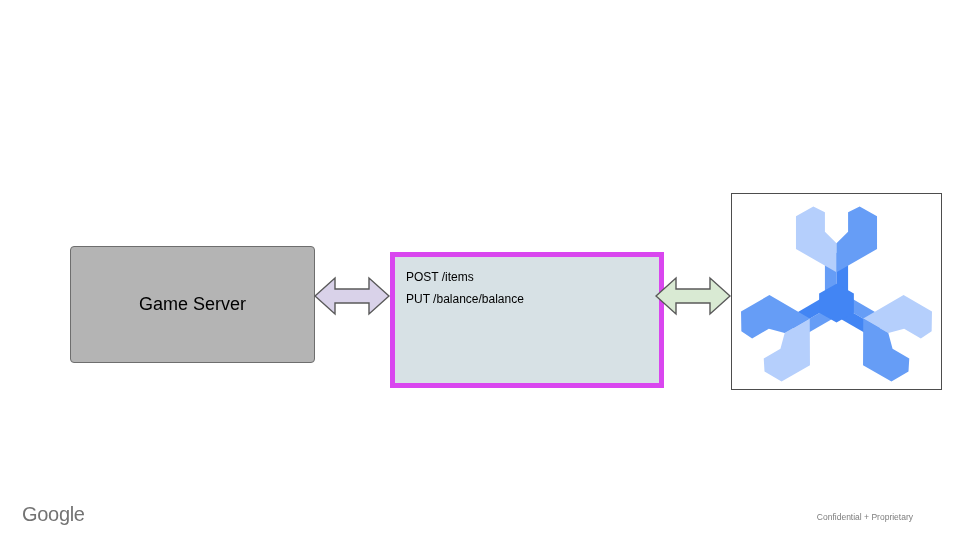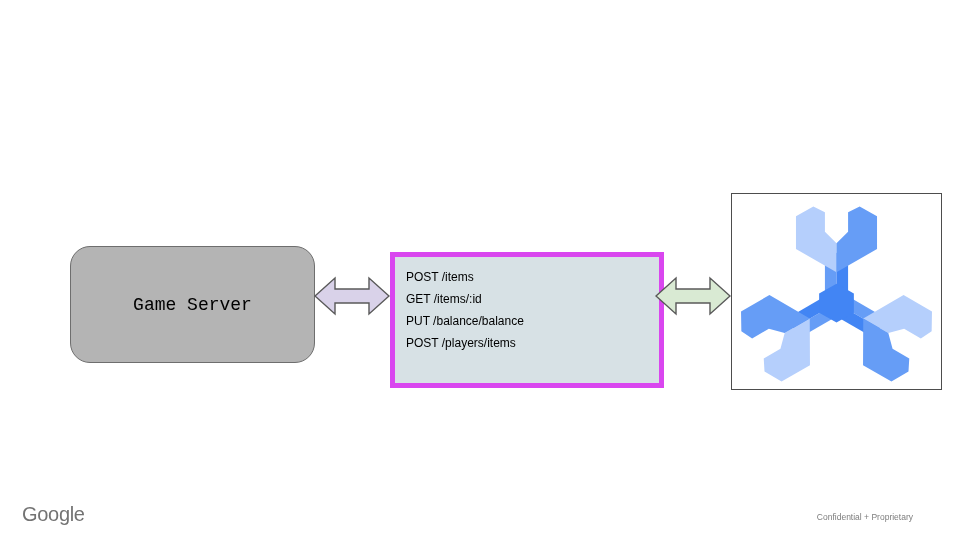--- a/index.html
+++ b/index.html
@@ -2,23 +2,23 @@
 <html><head>
 <meta charset="utf-8">
 <style>
   html,body{margin:0;padding:0;}
   .slide{
     position:relative;width:960px;height:540px;background:#ffffff;
     font-family:"Liberation Sans","DejaVu Sans",sans-serif;overflow:hidden;
   }
   .game-box{
     position:absolute;left:70px;top:246px;width:243px;height:115px;
-    background:#b4b4b4;border:1px solid #6e6e6e;border-radius:20px;
+    background:#b4b4b4;border:1px solid #6e6e6e;border-radius:4px;
     display:flex;align-items:center;justify-content:center;
-    font-size:18px;color:#000;font-family:Liberation Mono, monospace;
+    font-size:18px;color:#000;
   }
   .svc-title{
     position:absolute;left:390px;top:223px;width:264px;text-align:center;
     font-size:18px;font-weight:bold;color:#000;
   }
   .svc-box{
     position:absolute;left:390px;top:252px;width:253px;height:101px;
     background:#d7e1e5;border:5px solid #d946ef;
     padding:9px 0 16px 11px;font-size:12px;line-height:22px;color:#000;
   }
@@ -48,23 +48,21 @@
   <div class="game-box">
     <span>Game Server</span>
   </div>
 
   <svg class="arrow arrow-left" viewBox="0 0 76 40">
     <polygon points="1,20 21,2 21,13 55,13 55,2 75,20 55,38 55,27 21,27 21,38" fill="#d9d2e9"></polygon>
   </svg>
 
   <div class="svc-box">
     <div>POST /items</div>
-    <div>GET /items/:id</div>
     <div>PUT /balance/balance</div>
-    <div>POST /players/items</div>
   </div>
 
   <svg class="arrow arrow-right" viewBox="0 0 76 40">
     <polygon points="1,20 21,2 21,13 55,13 55,2 75,20 55,38 55,27 21,27 21,38" fill="#d9ead3"></polygon>
   </svg>
 
   <div class="spanner-box">
     <svg width="193" height="193" viewBox="0 0 200 200">
       <defs>
         <g id="arm">

